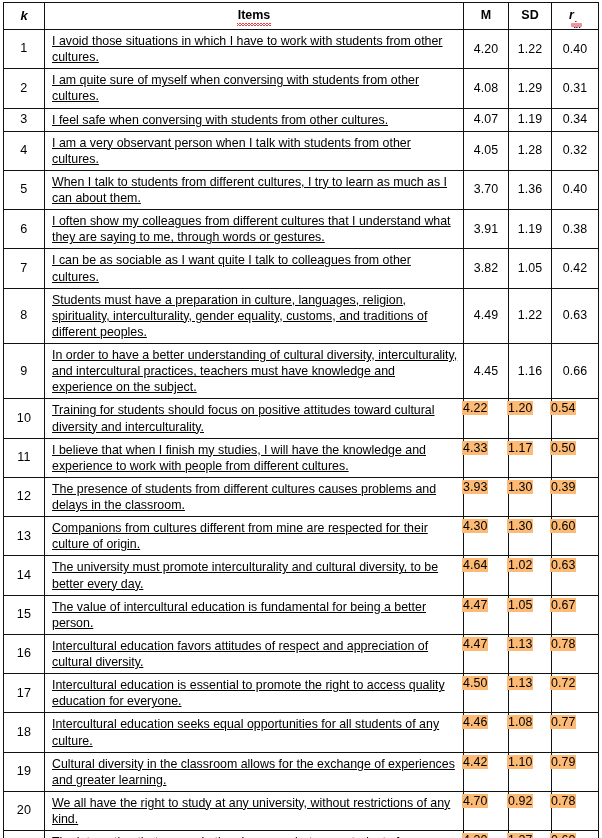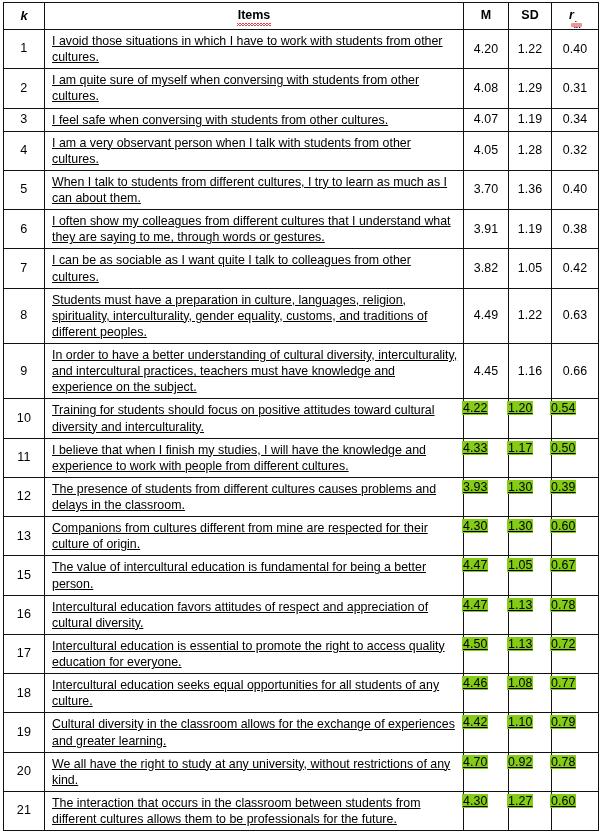--- a/index.html
+++ b/index.html
@@ -131,24 +131,23 @@
   tr.shifted td.num-cell {
     text-align: left;
     vertical-align: top;
     padding-top: 2px;
     padding-left: 0px;
     position: relative;
   }
   tr.shifted td.num-cell > span {
     position: relative;
     left: -2px;
-    background: #84cc16;
+    background: #fdba74;
     padding-left: 1px;
     z-index: 2;
-    text-decoration: underline;
   }
 
   .nowrap { white-space: nowrap; }
 </style>
 </head>
 <body>
 
 <div class="sheet">
   <table class="items-table">
     <colgroup>
@@ -263,20 +262,27 @@
           <td class="num-cell"><span class="nowrap">0.39</span></td>
         </tr>
         <tr class="shifted">
           <td class="k-cell">13</td>
           <td class="item-cell">Companions from cultures different from mine are respected for their culture of origin.</td>
           <td class="num-cell"><span class="nowrap">4.30</span></td>
           <td class="num-cell"><span class="nowrap">1.30</span></td>
           <td class="num-cell"><span class="nowrap">0.60</span></td>
         </tr>
         <tr class="shifted">
+          <td class="k-cell">14</td>
+          <td class="item-cell">The university must promote interculturality and cultural diversity, to be better every day.</td>
+          <td class="num-cell"><span class="nowrap">4.64</span></td>
+          <td class="num-cell"><span class="nowrap">1.02</span></td>
+          <td class="num-cell"><span class="nowrap">0.63</span></td>
+        </tr>
+        <tr class="shifted">
           <td class="k-cell">15</td>
           <td class="item-cell">The value of intercultural education is fundamental for being a better person.</td>
           <td class="num-cell"><span class="nowrap">4.47</span></td>
           <td class="num-cell"><span class="nowrap">1.05</span></td>
           <td class="num-cell"><span class="nowrap">0.67</span></td>
         </tr>
         <tr class="shifted">
           <td class="k-cell">16</td>
           <td class="item-cell">Intercultural education favors attitudes of respect and appreciation of cultural diversity.</td>
           <td class="num-cell"><span class="nowrap">4.47</span></td>

